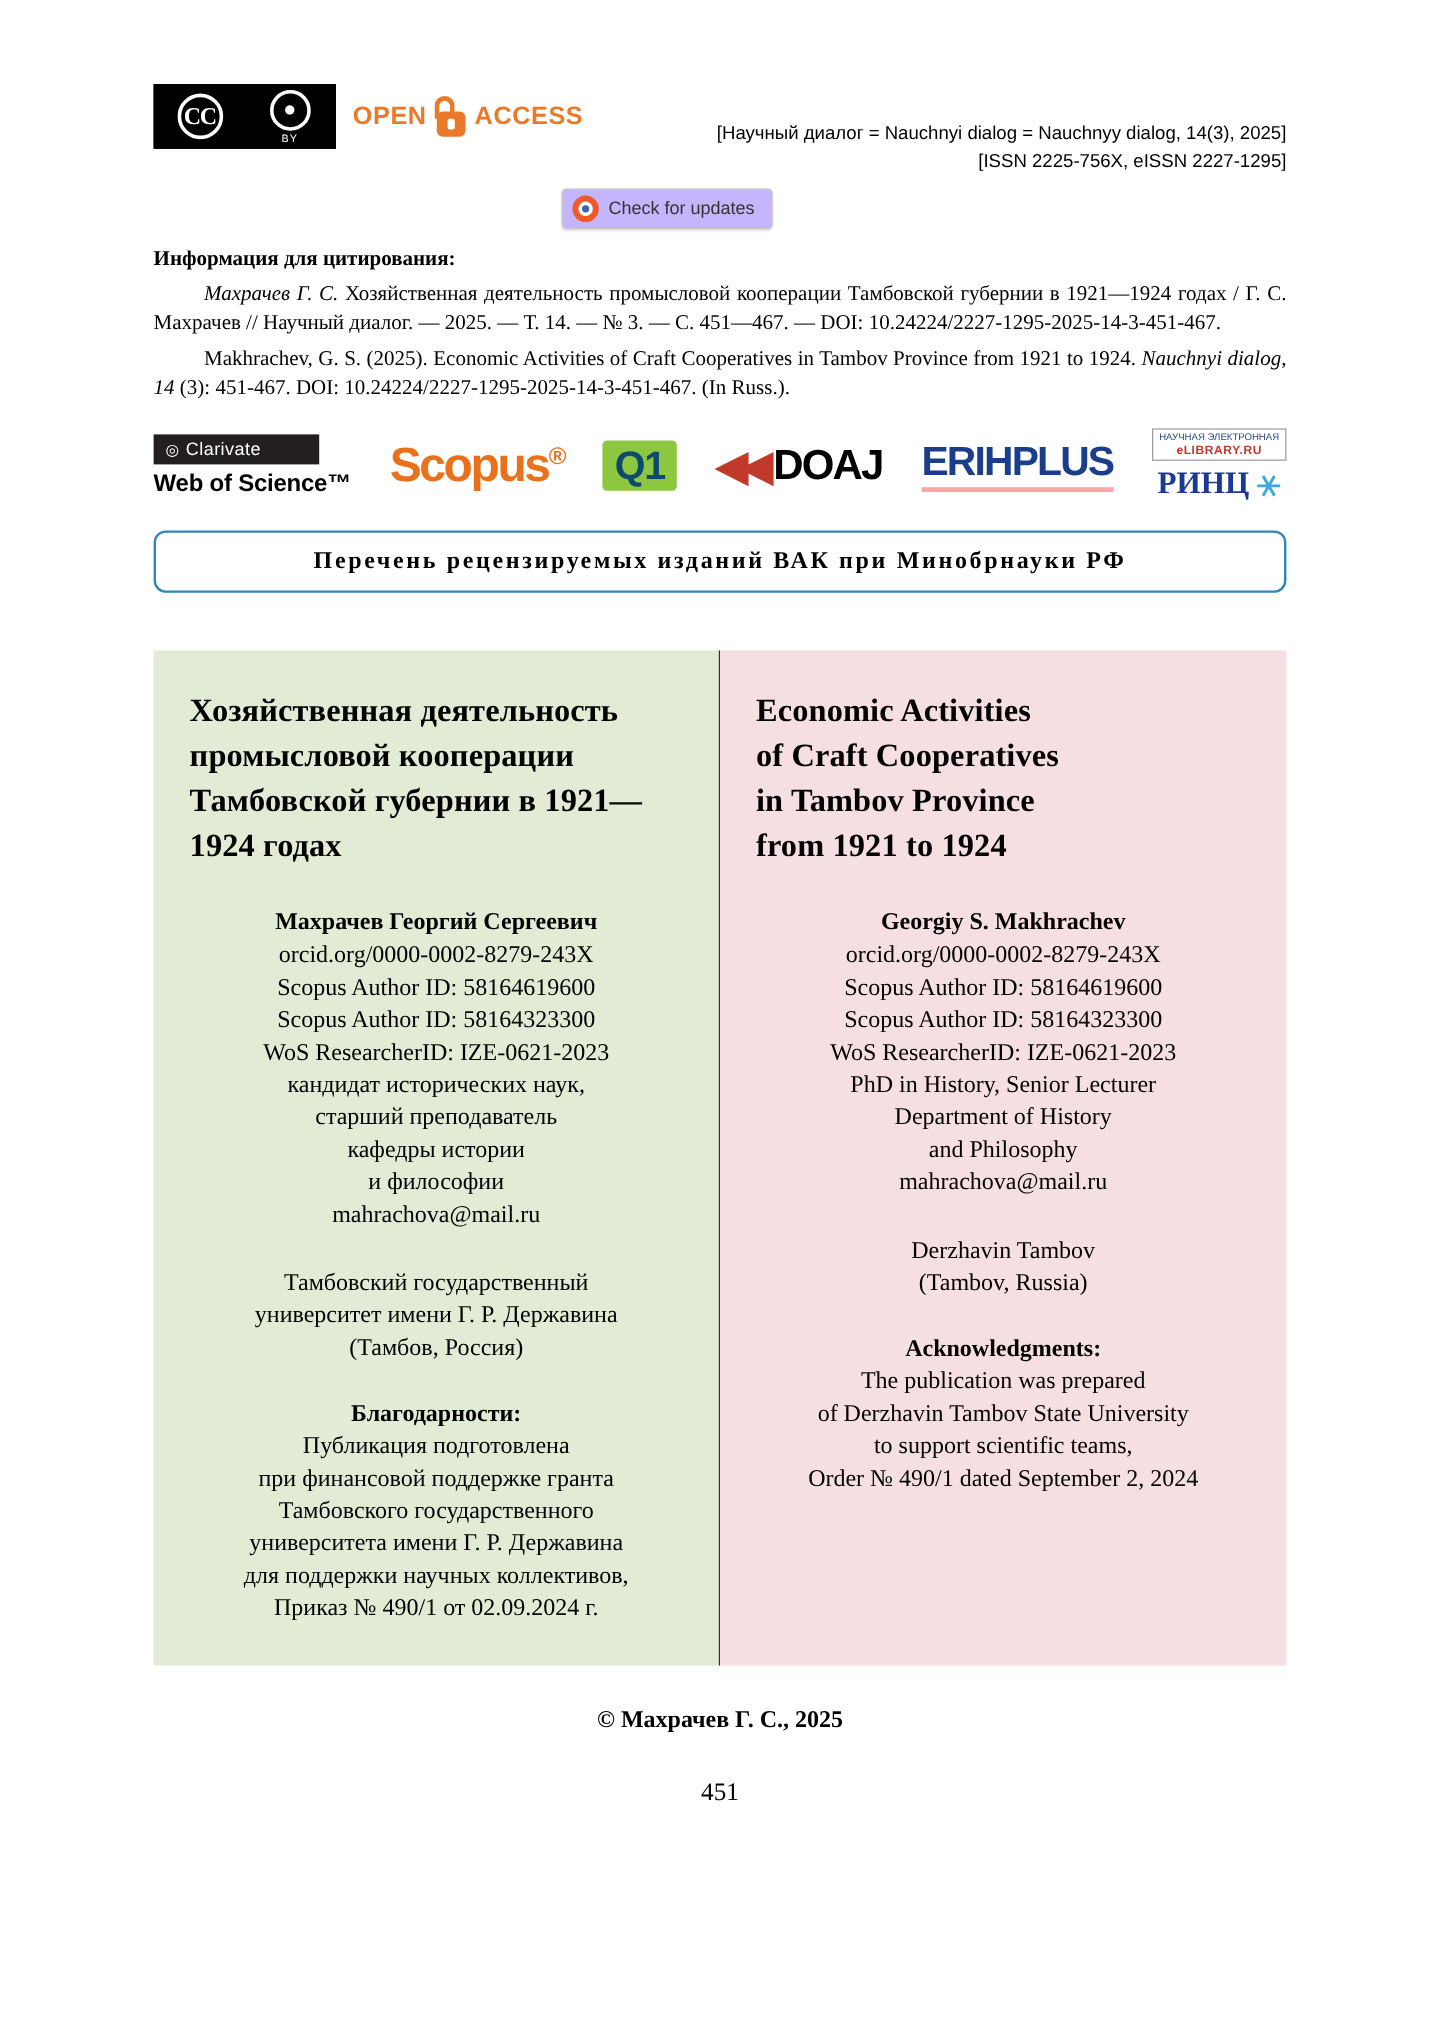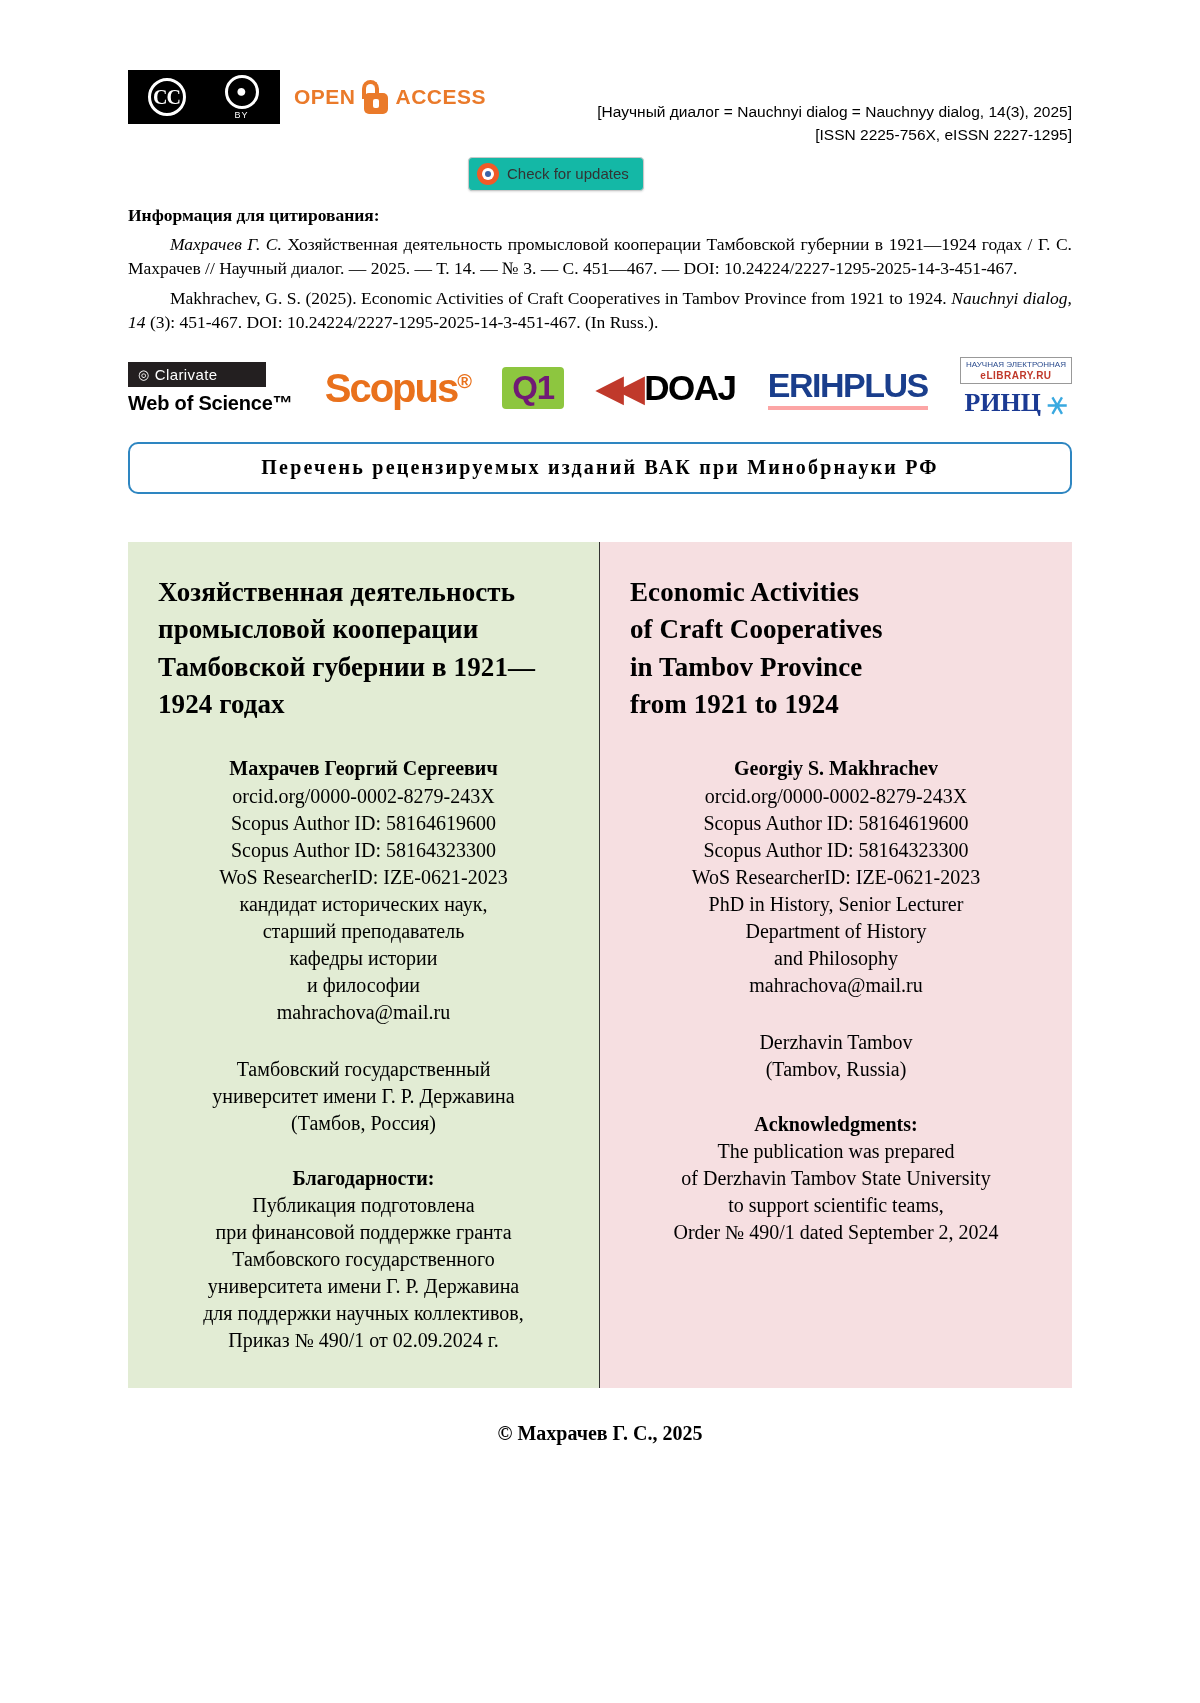--- a/index.html
+++ b/index.html
@@ -132,21 +132,21 @@
     padding-top: 30px;
   }
 
   .check-updates {
     margin: 10px 0 0 340px;
     display: inline-flex;
     align-items: center;
     gap: 8px;
     border: 1px solid #c9c9c9;
     border-radius: 4px;
-    background: #14b8a6;
+    background: #c4b5fd;
     padding: 5px 14px 5px 8px;
     font-family: "Liberation Sans", sans-serif;
     font-size: 15px;
     color: #333;
     box-shadow: 0 1px 2px rgba(0,0,0,.12);
   }
   .crossmark {
     width: 22px; height: 22px;
     border-radius: 50%;
     background: #f05a28;
@@ -223,21 +223,21 @@
   .scopus {
     font-family: "Liberation Sans", sans-serif;
     font-weight: bold;
     font-size: 40px;
     color: #e9711c;
     letter-spacing: -2px;
   }
   .scopus sup { font-size: 20px; }
   .q1 {
     background: #8dc63f;
-    color: #701a75;
+    color: #0c4a6e;
     font-family: "Liberation Sans", sans-serif;
     font-weight: bold;
     font-size: 33px;
     padding: 2px 10px;
     border-radius: 4px;
     letter-spacing: -1px;
   }
   .doaj {
     display: flex;
     align-items: center;
@@ -520,14 +520,15 @@
         <div class="meta-line">The publication was prepared</div>
         <div class="meta-line">of Derzhavin Tambov State University</div>
         <div class="meta-line">to support scientific teams,</div>
         <div class="meta-line">Order № 490/1 dated September 2, 2024</div>
       </div>
     </div>
   </div>
 
   
   <div class="copyright">© Махрачев Г. С., 2025</div>
+  <div class="page-number">451</div>
 
 </div>
 
 </body></html>

